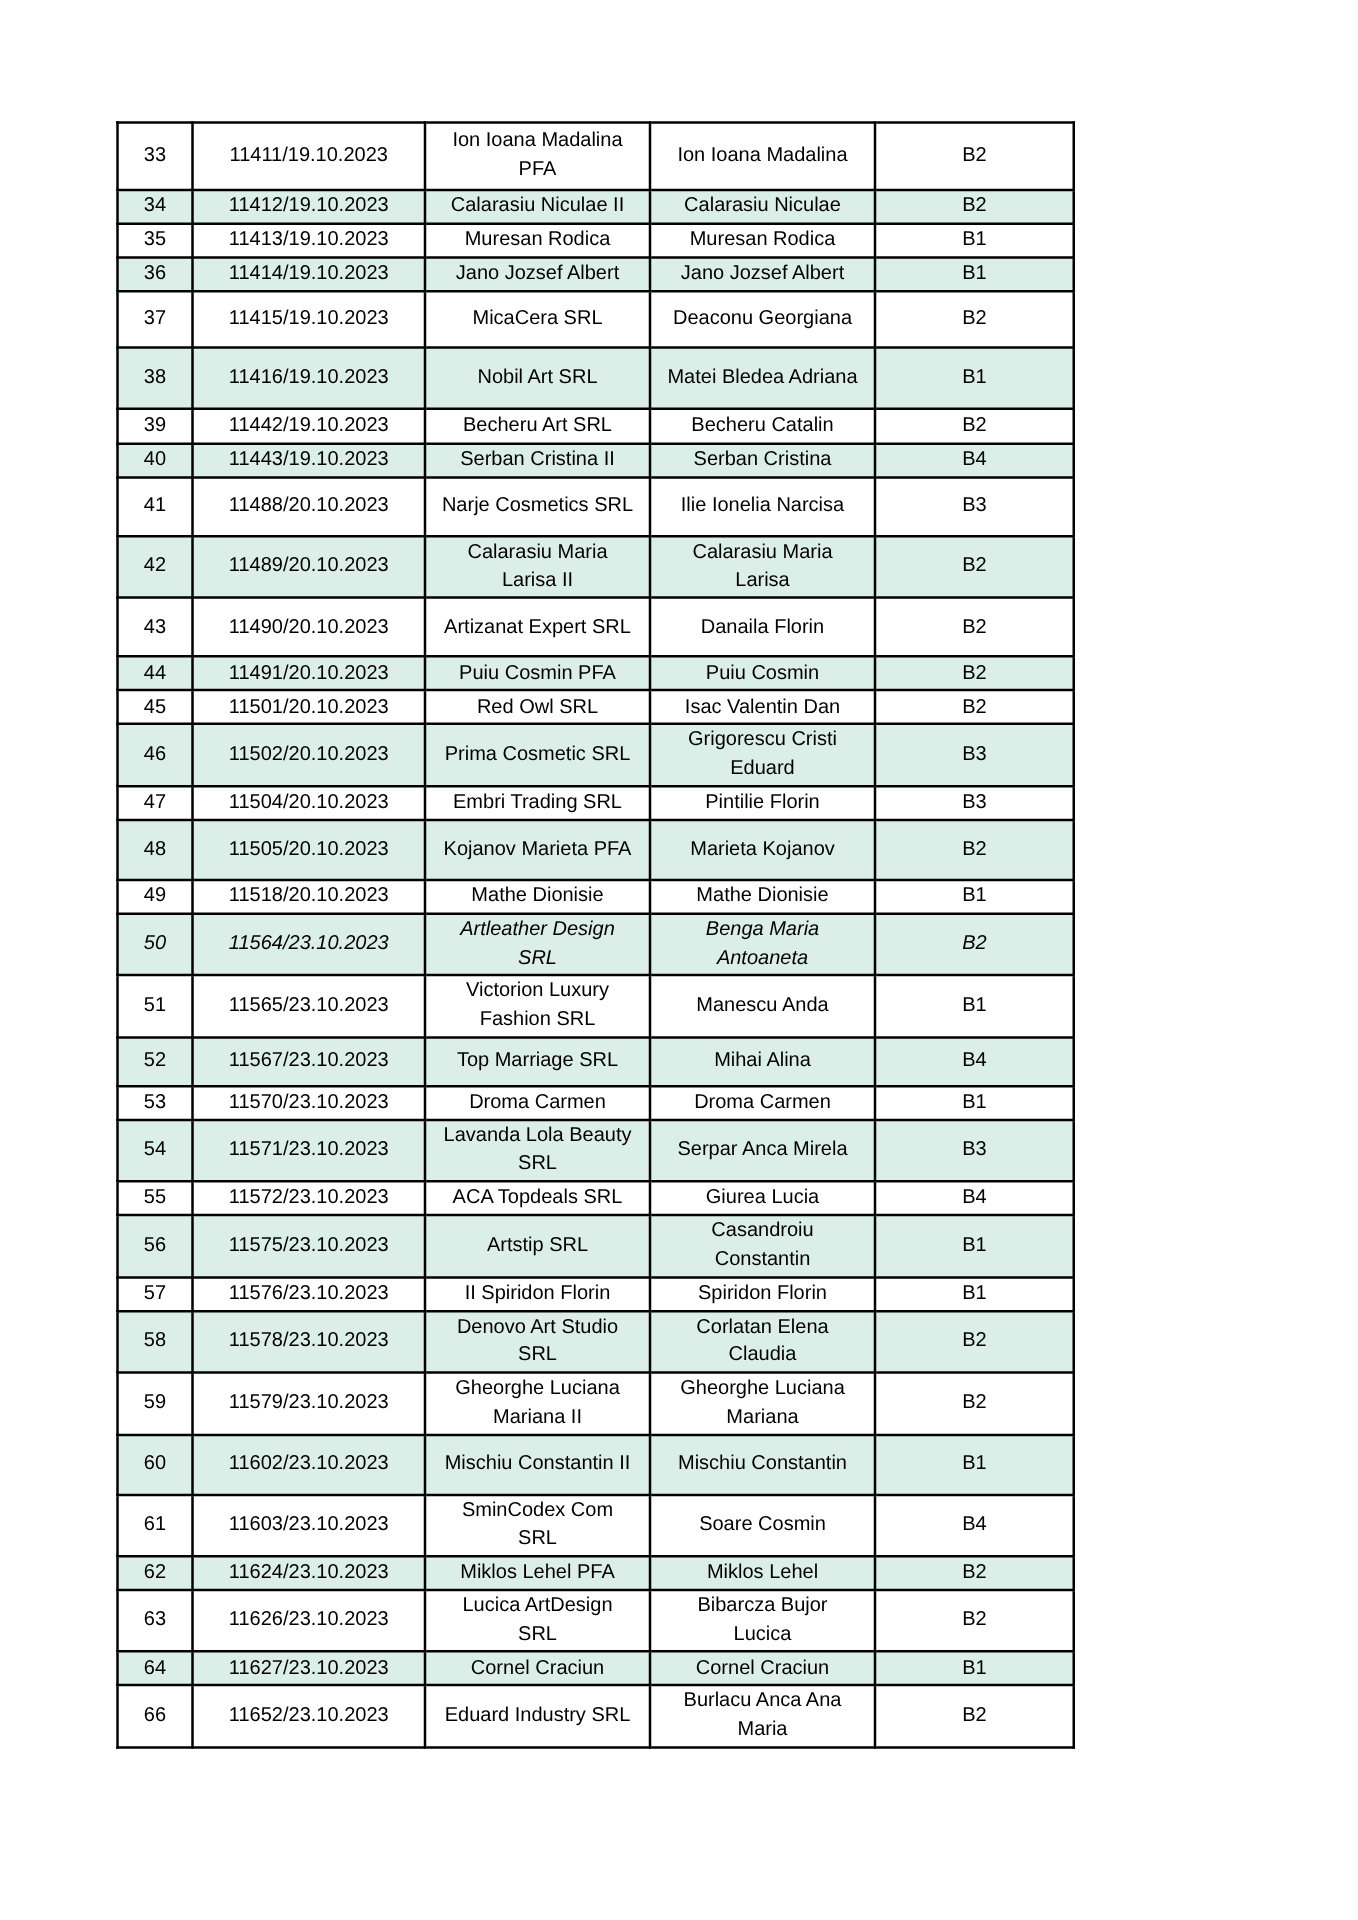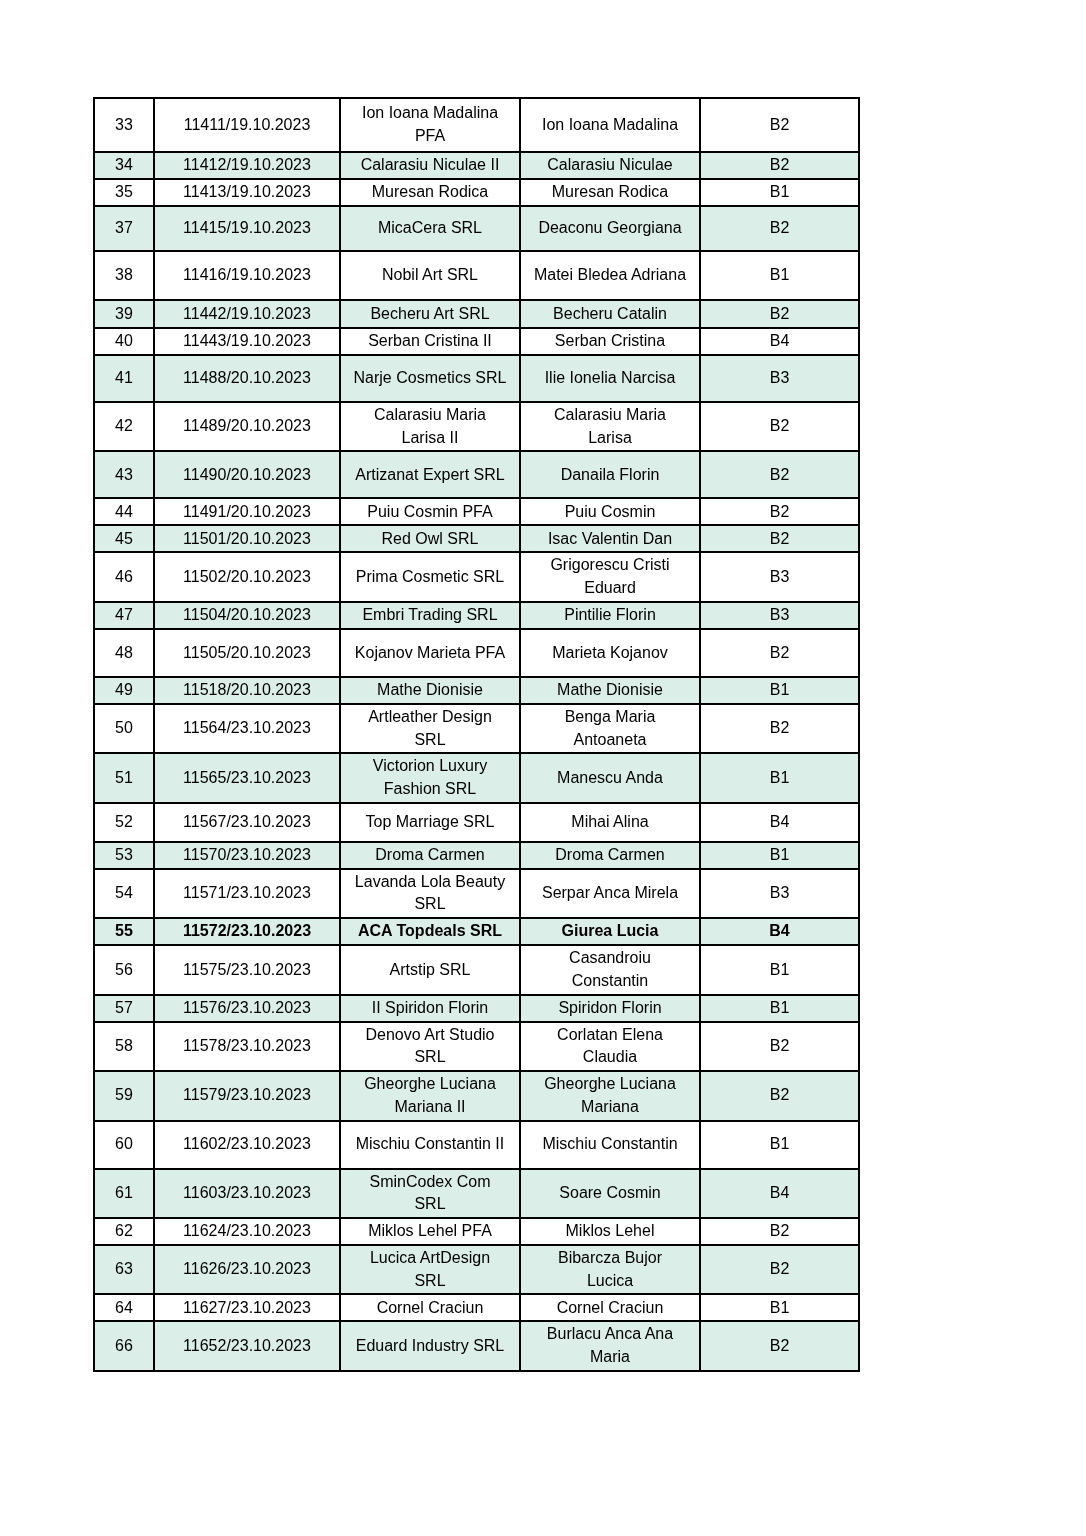--- a/index.html
+++ b/index.html
@@ -76,20 +76,27 @@
     <td>Calarasiu Niculae</td>
     <td>B2</td>
   </tr>
         <tr style="height: 27px;">
     <td>35</td>
     <td>11413/19.10.2023</td>
     <td>Muresan Rodica</td>
     <td>Muresan Rodica</td>
     <td>B1</td>
   </tr>
+        <tr style="height: 27px;">
+    <td>36</td>
+    <td>11414/19.10.2023</td>
+    <td>Jano Jozsef Albert</td>
+    <td>Jano Jozsef Albert</td>
+    <td>B1</td>
+  </tr>
         <tr style="height: 45px;">
     <td>37</td>
     <td>11415/19.10.2023</td>
     <td>MicaCera SRL</td>
     <td>Deaconu Georgiana</td>
     <td>B2</td>
   </tr>
         <tr style="height: 49px;">
     <td>38</td>
     <td>11416/19.10.2023</td>
@@ -167,21 +174,21 @@
     <td>Marieta Kojanov</td>
     <td>B2</td>
   </tr>
         <tr style="height: 27px;">
     <td>49</td>
     <td>11518/20.10.2023</td>
     <td>Mathe Dionisie</td>
     <td>Mathe Dionisie</td>
     <td>B1</td>
   </tr>
-        <tr style="height: 48px;">
+        <tr style="height: 48px; font-style: italic;">
     <td>50</td>
     <td>11564/23.10.2023</td>
     <td>Artleather Design SRL</td>
     <td>Benga Maria Antoaneta</td>
     <td>B2</td>
   </tr>
         <tr style="height: 48px;">
     <td>51</td>
     <td>11565/23.10.2023</td>
     <td>Victorion Luxury Fashion SRL</td>
@@ -202,21 +209,21 @@
     <td>Droma Carmen</td>
     <td>B1</td>
   </tr>
         <tr style="height: 48px;">
     <td>54</td>
     <td>11571/23.10.2023</td>
     <td>Lavanda Lola Beauty SRL</td>
     <td>Serpar Anca Mirela</td>
     <td>B3</td>
   </tr>
-        <tr style="height: 27px; font-weight: bold;">
+        <tr style="height: 27px;">
     <td>55</td>
     <td>11572/23.10.2023</td>
     <td>ACA Topdeals SRL</td>
     <td>Giurea Lucia</td>
     <td>B4</td>
   </tr>
         <tr style="height: 48px;">
     <td>56</td>
     <td>11575/23.10.2023</td>
     <td>Artstip SRL</td>

